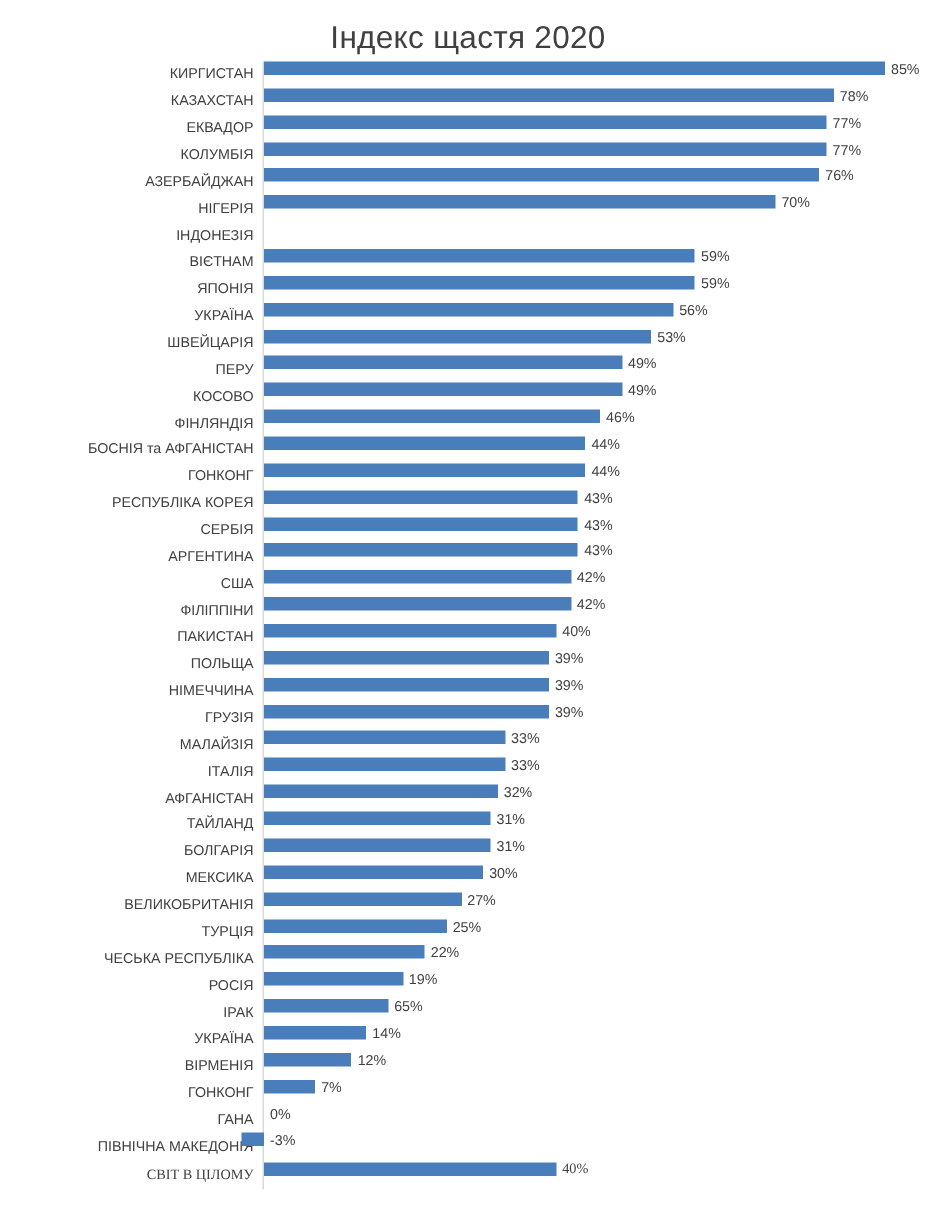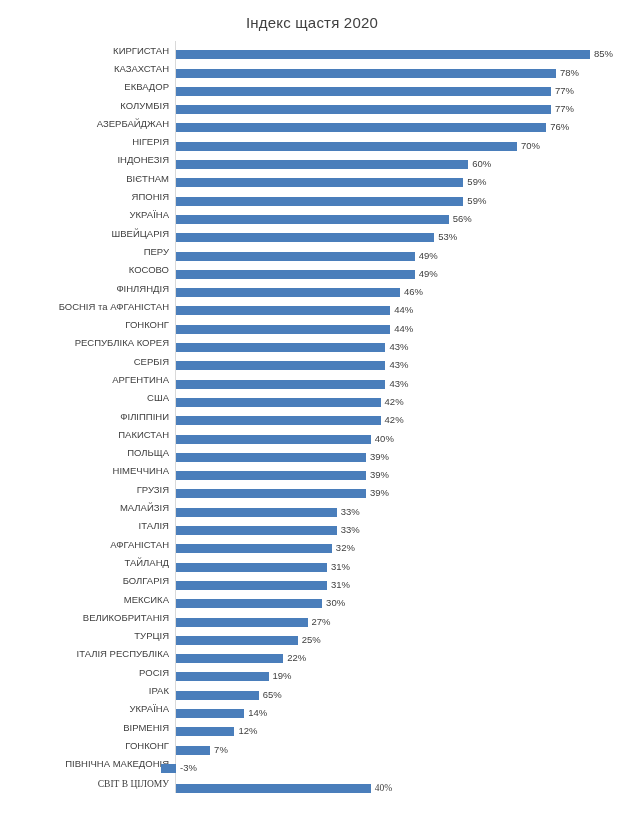--- a/index.html
+++ b/index.html
@@ -19,21 +19,21 @@
     width: 624px;
     height: 819px;
     box-sizing: border-box;
   }
   #chart-title {
     position: absolute;
     top: 14px;
     left: 0;
     width: 624px;
     text-align: center;
-    font-size: 15px;
+    font-size: 21px;
     color: #404040;
     letter-spacing: 0.2px;
   }
   #plot-area {
     position: absolute;
     left: 0;
     top: 41px;
     width: 624px;
     height: 752px;
   }
@@ -72,21 +72,21 @@
     color: #404040;
     white-space: nowrap;
     overflow: visible;
   }
   .bar-wrap {
     position: absolute;
     left: 176px;
     right: 0;
     height: 100%;
     display: flex;
-    align-items: flex-end;
+    align-items: flex-start;
   }
   .bar {
     height: 9px;
     background: #4a7ebb;
     display: block;
   }
   .val-label {
     font-size: 9.5px;
     color: #404040;
     margin-left: 4px;
@@ -145,24 +145,20 @@
         </div>
         <div class="row">
           <div class="cat-label">НІГЕРІЯ</div>
           <div class="bar-wrap">
             <div class="bar" style="width: 340.941px;"></div>
             <span class="val-label">70%</span>
           </div>
         </div>
         <div class="row">
           <div class="cat-label">ІНДОНЕЗІЯ</div>
-          <div class="bar-wrap">
-            <div class="bar" style="width: 292.235px;"></div>
-            <span class="val-label">60%</span>
-          </div>
         </div>
         <div class="row">
           <div class="cat-label">ВІЄТНАМ</div>
           <div class="bar-wrap">
             <div class="bar" style="width: 287.365px;"></div>
             <span class="val-label">59%</span>
           </div>
         </div>
         <div class="row">
           <div class="cat-label">ЯПОНІЯ</div>
@@ -333,21 +329,21 @@
           </div>
         </div>
         <div class="row">
           <div class="cat-label">ТУРЦІЯ</div>
           <div class="bar-wrap">
             <div class="bar" style="width: 121.765px;"></div>
             <span class="val-label">25%</span>
           </div>
         </div>
         <div class="row">
-          <div class="cat-label">ІТАЛІЯ РЕСПУБЛІКА</div>
+          <div class="cat-label">ЧЕСЬКА РЕСПУБЛІКА</div>
           <div class="bar-wrap">
             <div class="bar" style="width: 107.153px;"></div>
             <span class="val-label">22%</span>
           </div>
         </div>
         <div class="row">
           <div class="cat-label">РОСІЯ</div>
           <div class="bar-wrap">
             <div class="bar" style="width: 92.5412px;"></div>
             <span class="val-label">19%</span>
@@ -372,20 +368,27 @@
           <div class="bar-wrap">
             <div class="bar" style="width: 58.4471px;"></div>
             <span class="val-label">12%</span>
           </div>
         </div>
         <div class="row">
           <div class="cat-label">ГОНКОНГ</div>
           <div class="bar-wrap">
             <div class="bar" style="width: 34.0941px;"></div>
             <span class="val-label">7%</span>
+          </div>
+        </div>
+        <div class="row">
+          <div class="cat-label">ГАНА</div>
+          <div class="bar-wrap">
+            <div class="bar" style="width: 0px;"></div>
+            <span class="val-label">0%</span>
           </div>
         </div>
         <div class="row">
           <div class="cat-label">ПІВНІЧНА МАКЕДОНІЯ</div>
           <div class="bar-wrap" style="left: 161.388px; right: auto; width: 134.612px;">
             <div class="bar" style="width: 14.6118px;"></div>
             <span class="val-label">-3%</span>
           </div>
         </div>
         <div class="row total">

